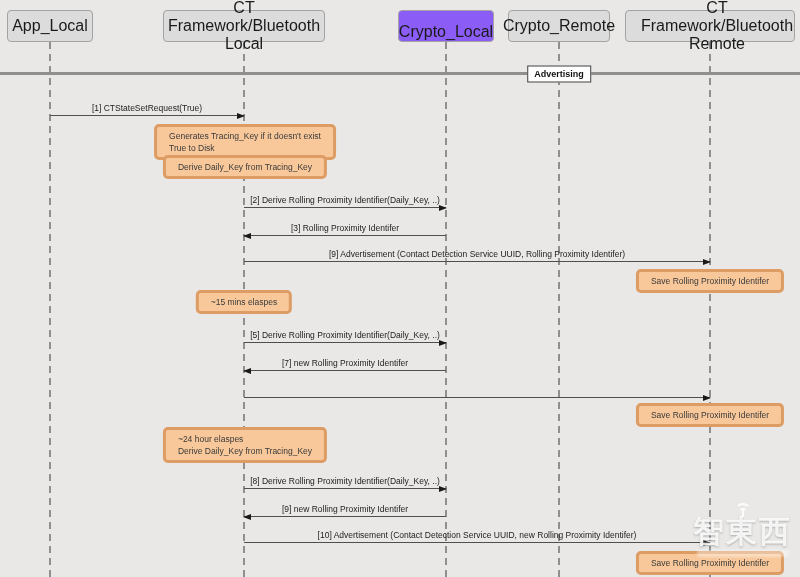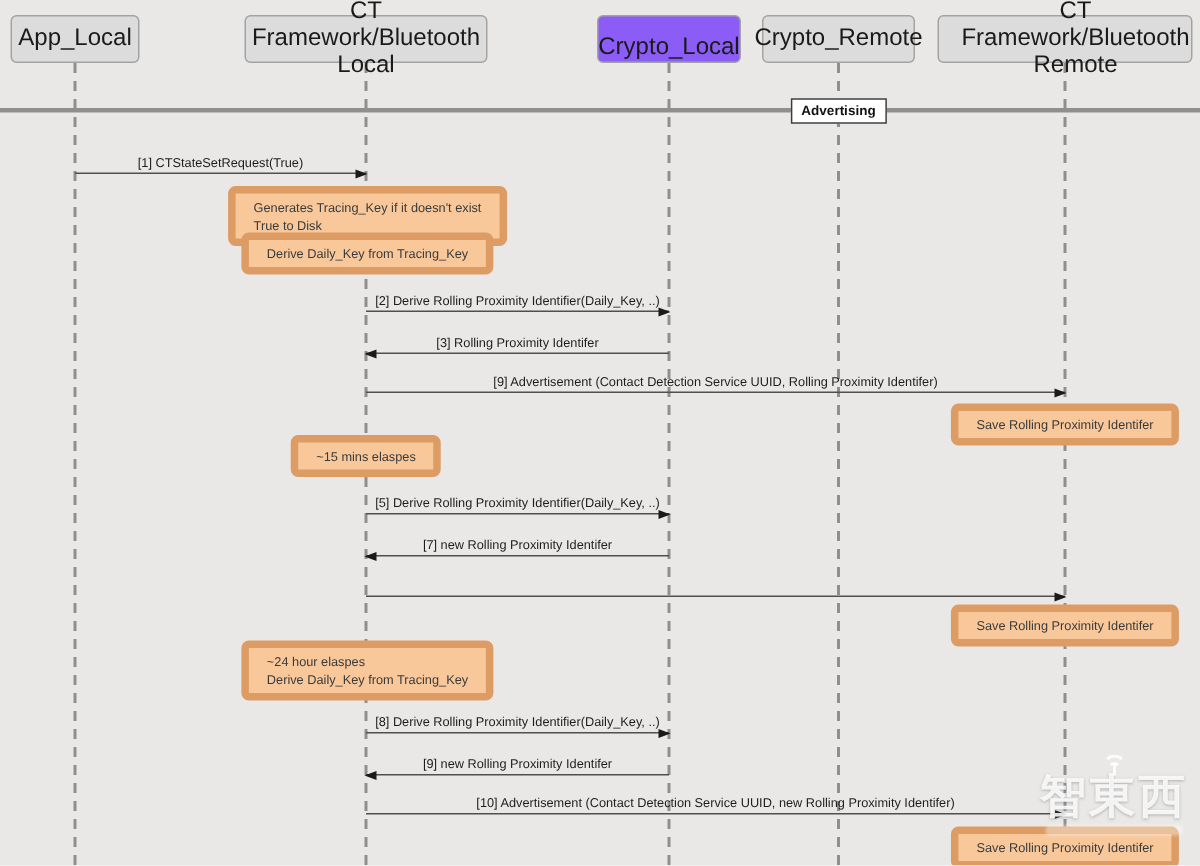--- a/index.html
+++ b/index.html
@@ -32,21 +32,21 @@
   .msg-label {
     position:absolute; bottom:3px; left:50%; transform:translateX(-50%);
     white-space:nowrap; font-size:8.5px; color:#1c1c1c;
   }
   .arrow { position:absolute; width:0; height:0; bottom:-3px;
     border-top:3.5px solid rgba(0,0,0,0); border-bottom:3.5px solid rgba(0,0,0,0); }
   .arrow.right { right:-1px; border-left:8px solid #1a1a1a; }
   .arrow.left  { left:-1px;  border-right:8px solid #1a1a1a; }
   .note {
     position:absolute; transform:translateX(-50%);
-    background:#f8c89b; border:5px solid #7f1d1d; border-radius:5px;
+    background:#f8c89b; border:3px solid #7f1d1d; border-radius:5px;
     padding:3px 12px; font-size:8.5px; line-height:12px; color:#3a3a3a;
     white-space:nowrap; z-index:4;
   }
   .note.center { text-align:center; }
   .note.left { text-align:left; }
   
   .watermark {
     position:absolute; top:514px; right:8px; z-index:60; text-align:center;
   }
   .wm-text {

